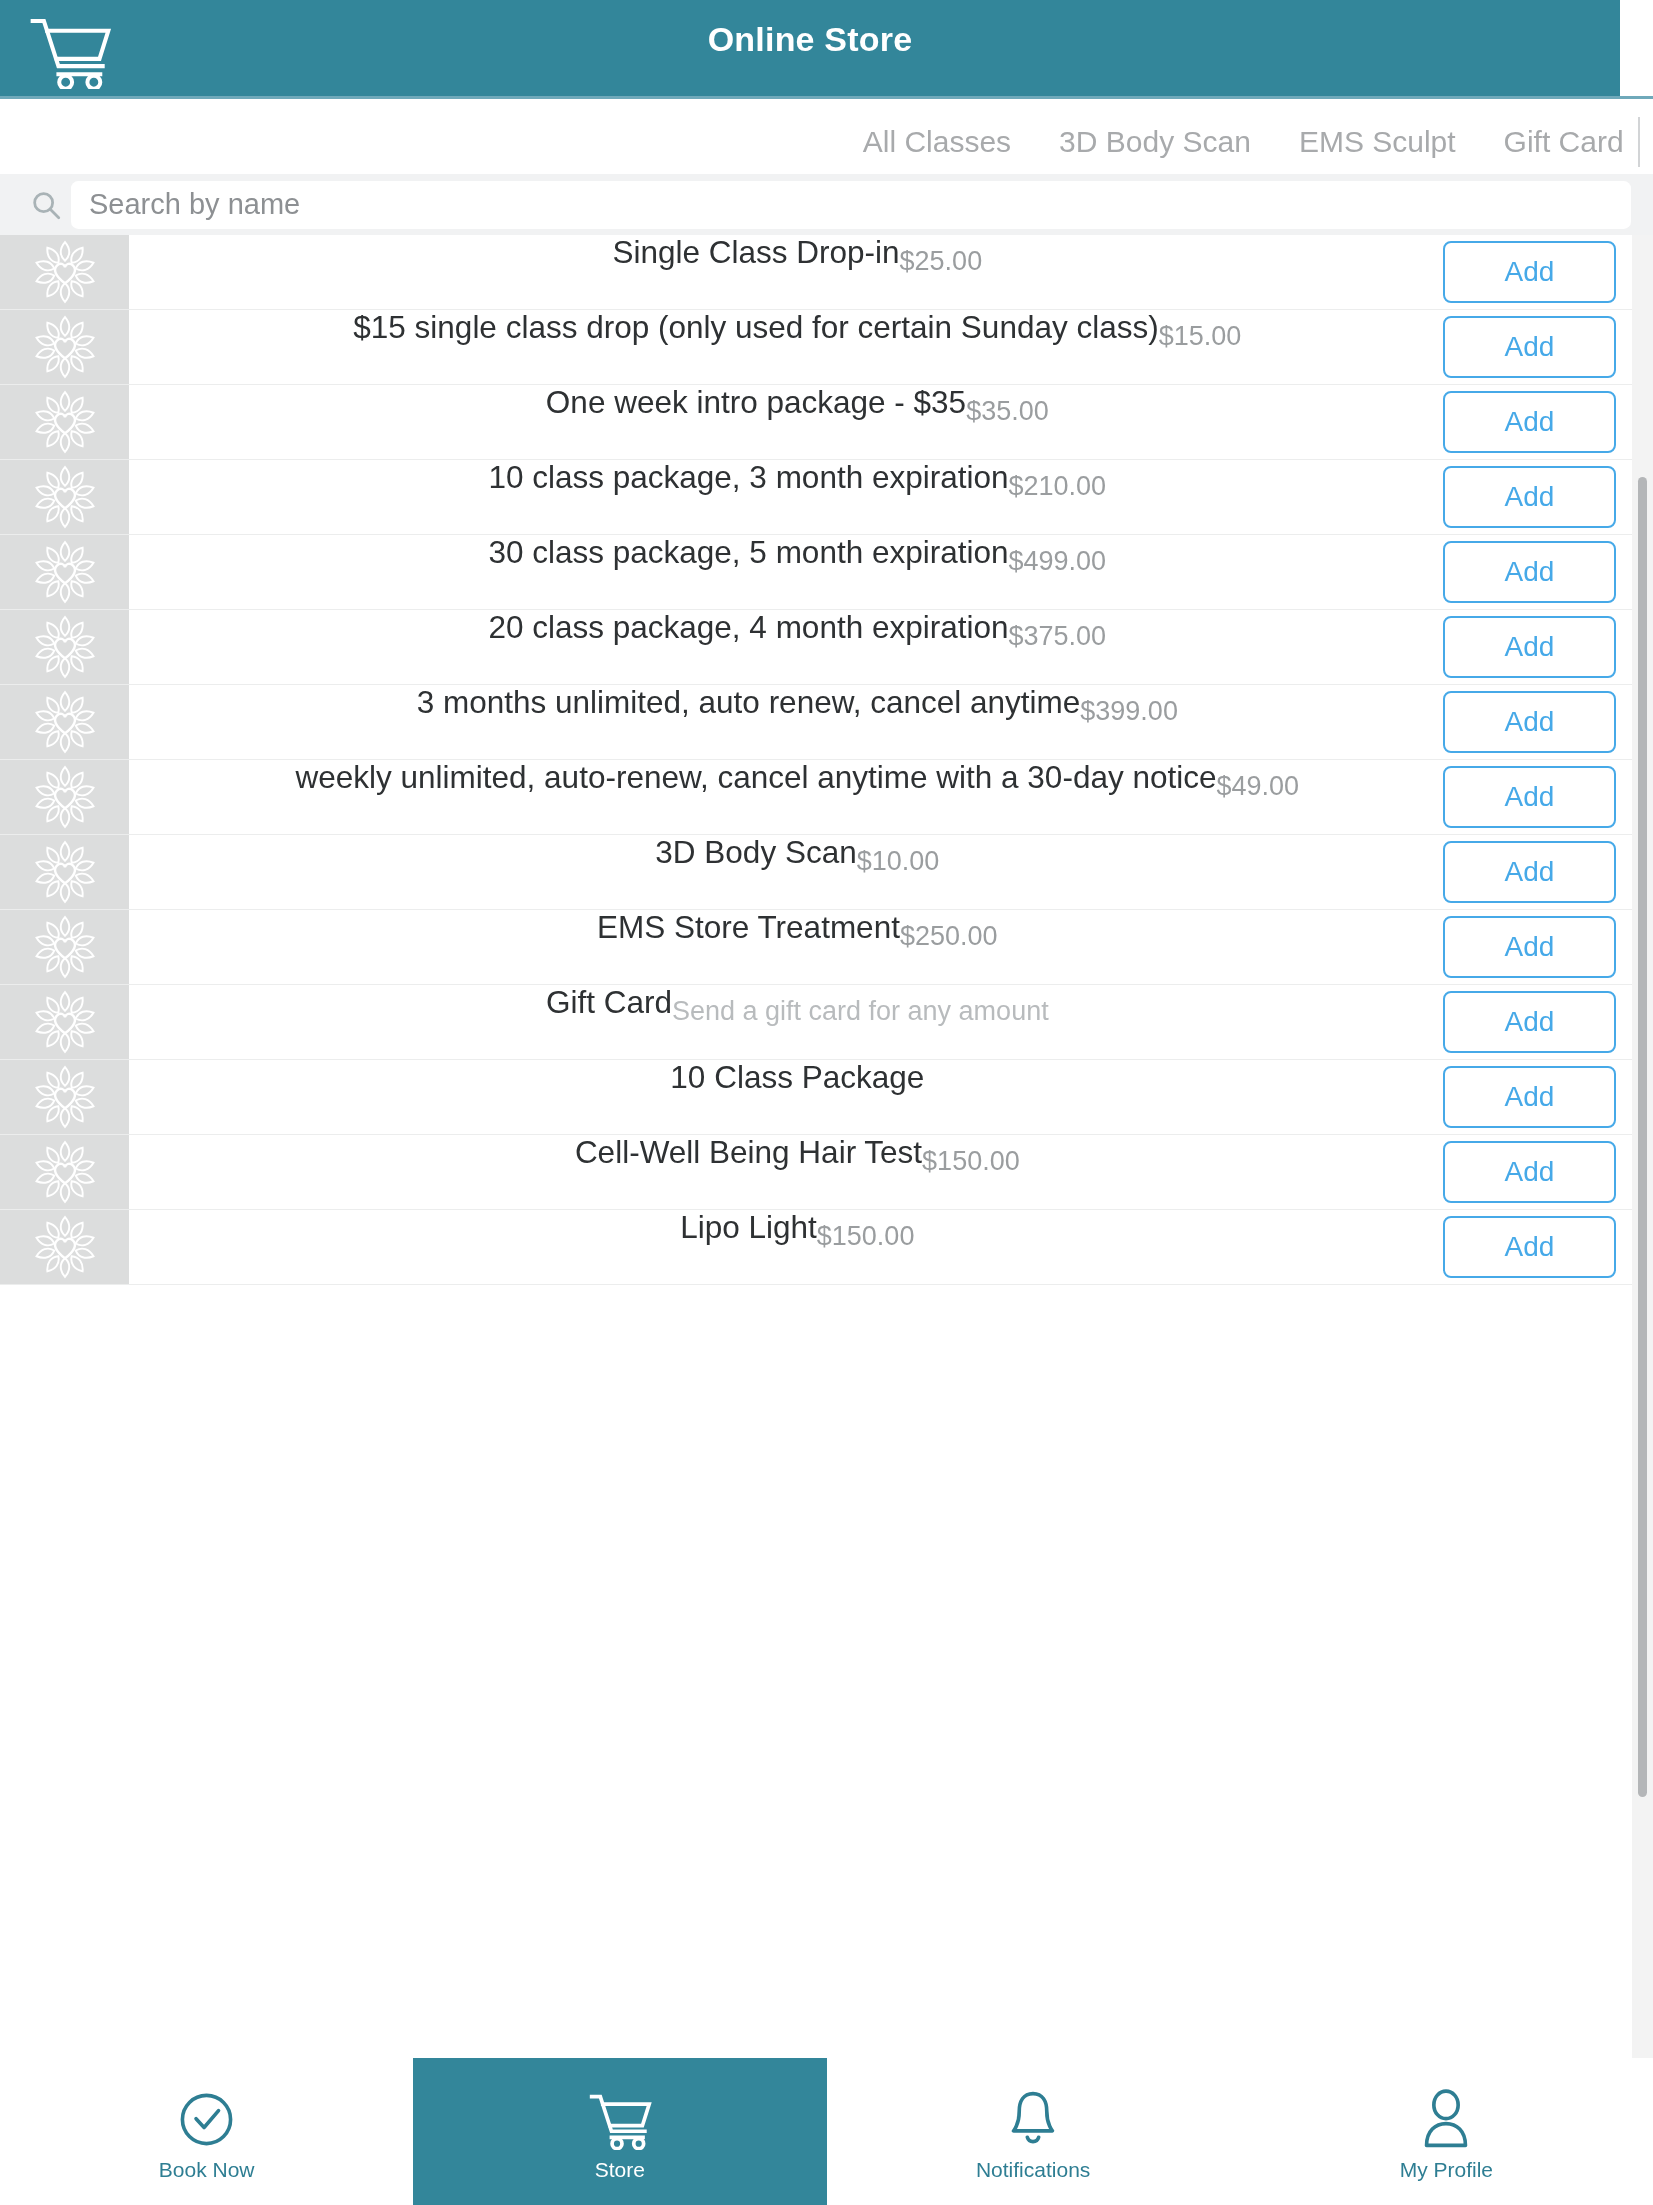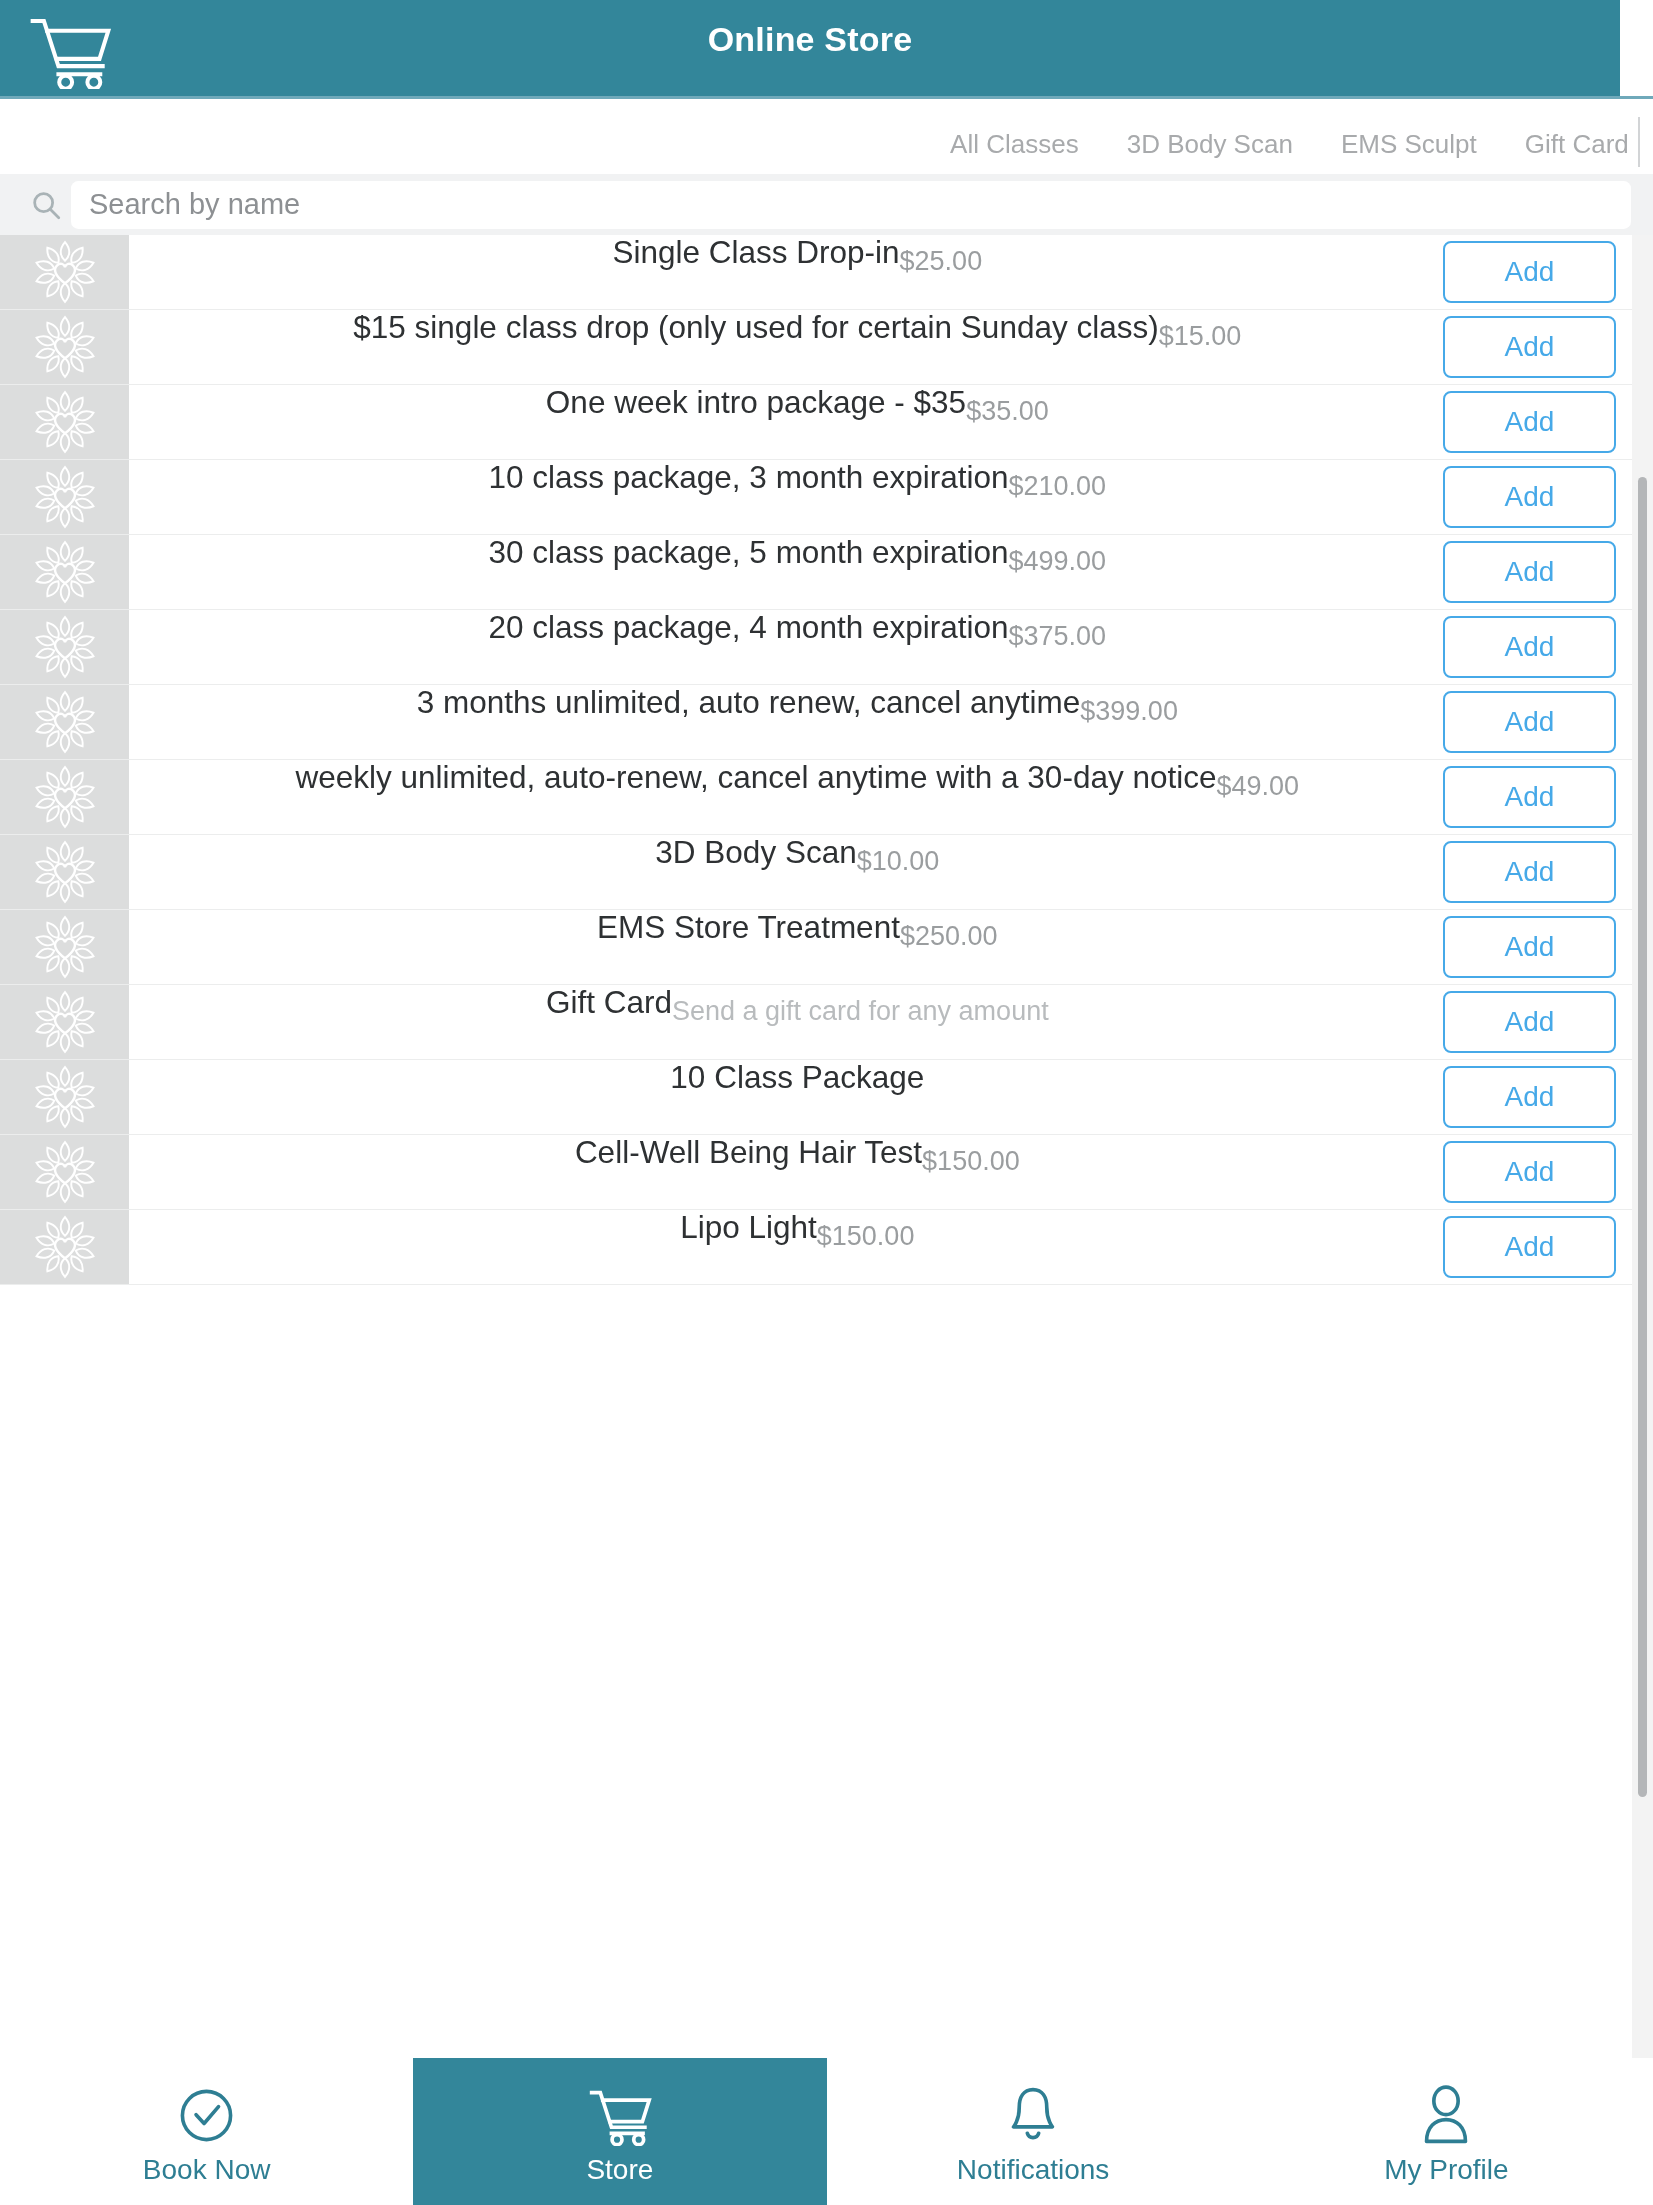--- a/index.html
+++ b/index.html
@@ -33,21 +33,21 @@
   .tabstrip {
     position:absolute; left:0; top:99px; width:1653px; height:74px;
     background:#ffffff; overflow:hidden;
   }
   .tabstrip-inner {
     position:absolute; right:-57px; top:0; height:74px;
     display:flex; align-items:flex-end; gap:0;
     white-space:nowrap;
   }
   .tab {
-    color:#a8aaac; font-size:26px; padding:0 24px 16px 24px;
+    color:#a8aaac; font-size:30px; padding:0 24px 16px 24px;
     line-height:1; background:transparent; border:none;
     font-family:"Liberation Sans", sans-serif; cursor:pointer;
   }
   .tab.cut { padding-right:0; }
   .tab-divider {
     position:absolute; right:13px; top:18px; width:2.4px; height:50px;
     background:#d2d4d6;
   }
 
   
@@ -121,21 +121,21 @@
   }
   .navitem {
     flex:1 1 0; position:relative; display:flex; flex-direction:column;
     align-items:center; justify-content:center; cursor:pointer;
     padding-top:4.8px;
   }
   .navitem.active { background:#33869a; }
   .navicon { height:68px; display:flex; align-items:center; justify-content:center; }
   .navicon svg { display:block; }
   .navlabel {
-    font-size:28px; color:#2e7e93; margin-top:4.8px;
+    font-size:21px; color:#2e7e93; margin-top:4.8px;
   }
   .navitem.active .navlabel { color:#ffffff; }
 </style>
 </head>
 <body>
 
 <div id="app">
 
   <div class="titlebar">
     <span class="cart-top">

